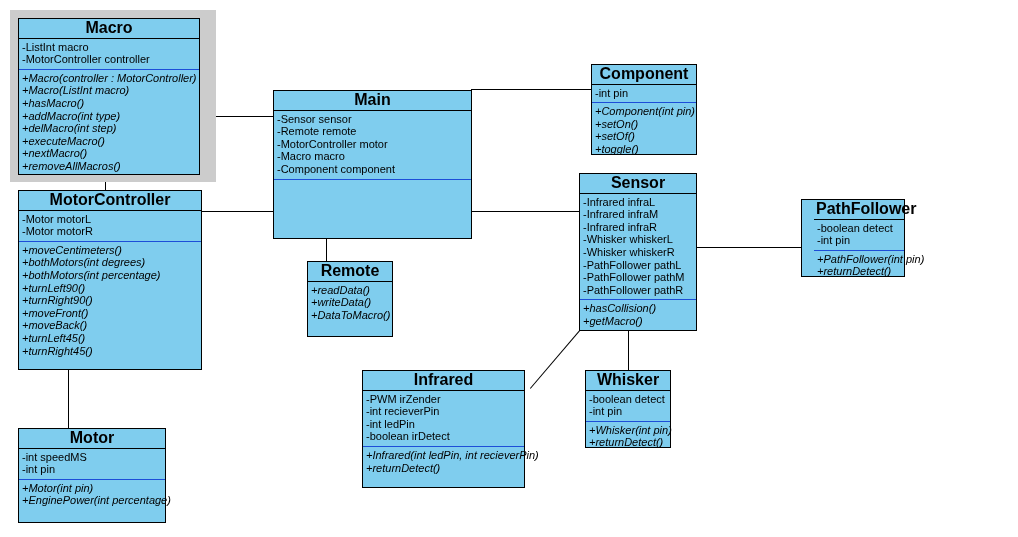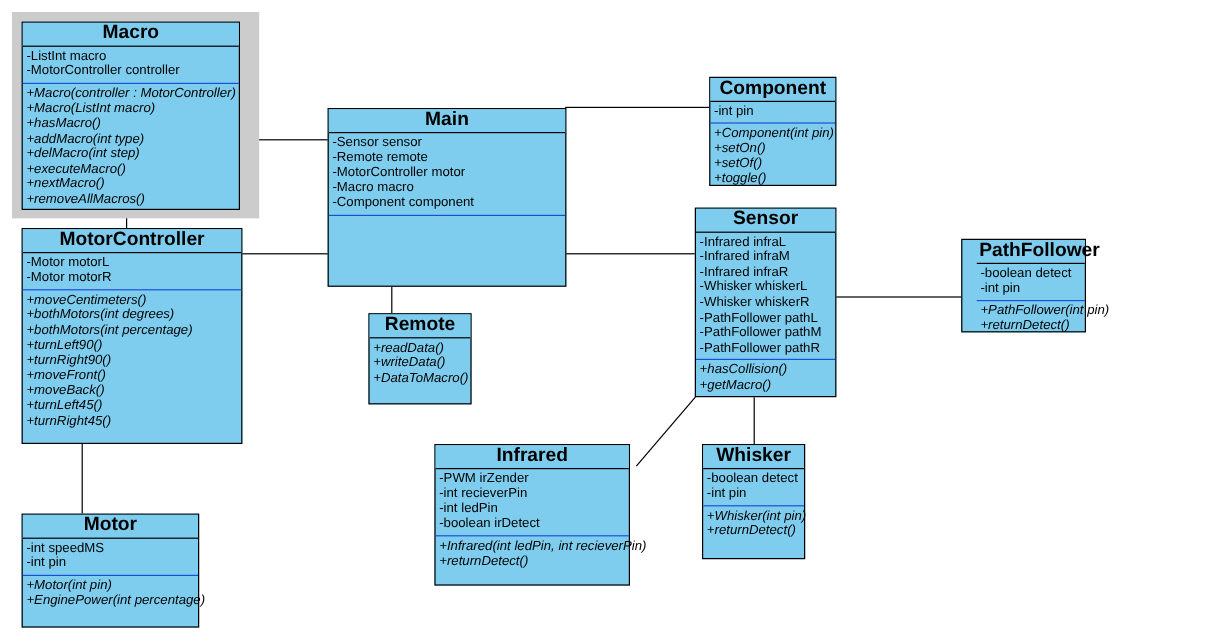--- a/index.html
+++ b/index.html
@@ -215,21 +215,21 @@
       <div class="uml-row">-int recieverPin</div>
       <div class="uml-row">-int ledPin</div>
       <div class="uml-row">-boolean irDetect</div>
     </div>
     <div class="uml-section last">
       <div class="uml-row">+Infrared(int ledPin, int recieverPin)</div>
       <div class="uml-row">+returnDetect()</div>
     </div>
   </div>
 
-  <div class="uml-class" style="left:585px; top:370px; width:86px; height:96px;">
+  <div class="uml-class" style="left:585px; top:370px; width:86px; height:78px;">
     <div class="uml-title">Whisker</div>
     <div class="uml-section">
       <div class="uml-row">-boolean detect</div>
       <div class="uml-row">-int pin</div>
     </div>
     <div class="uml-section last">
       <div class="uml-row">+Whisker(int pin)</div>
       <div class="uml-row">+returnDetect()</div>
     </div>
   </div>

